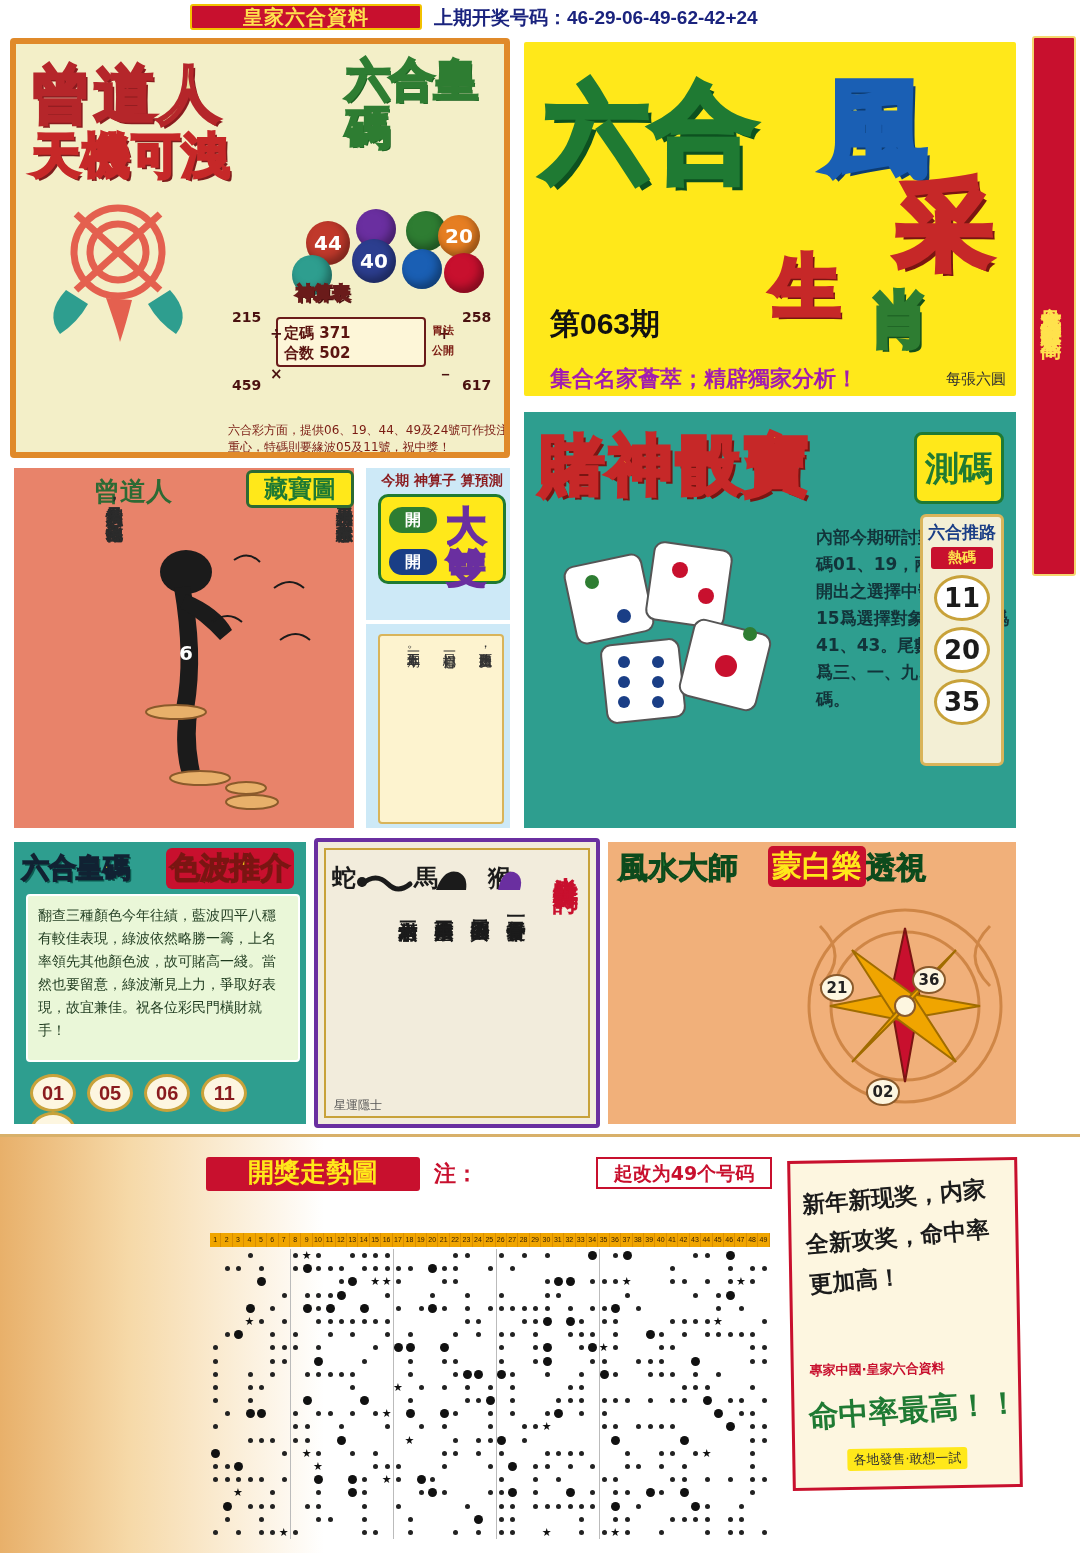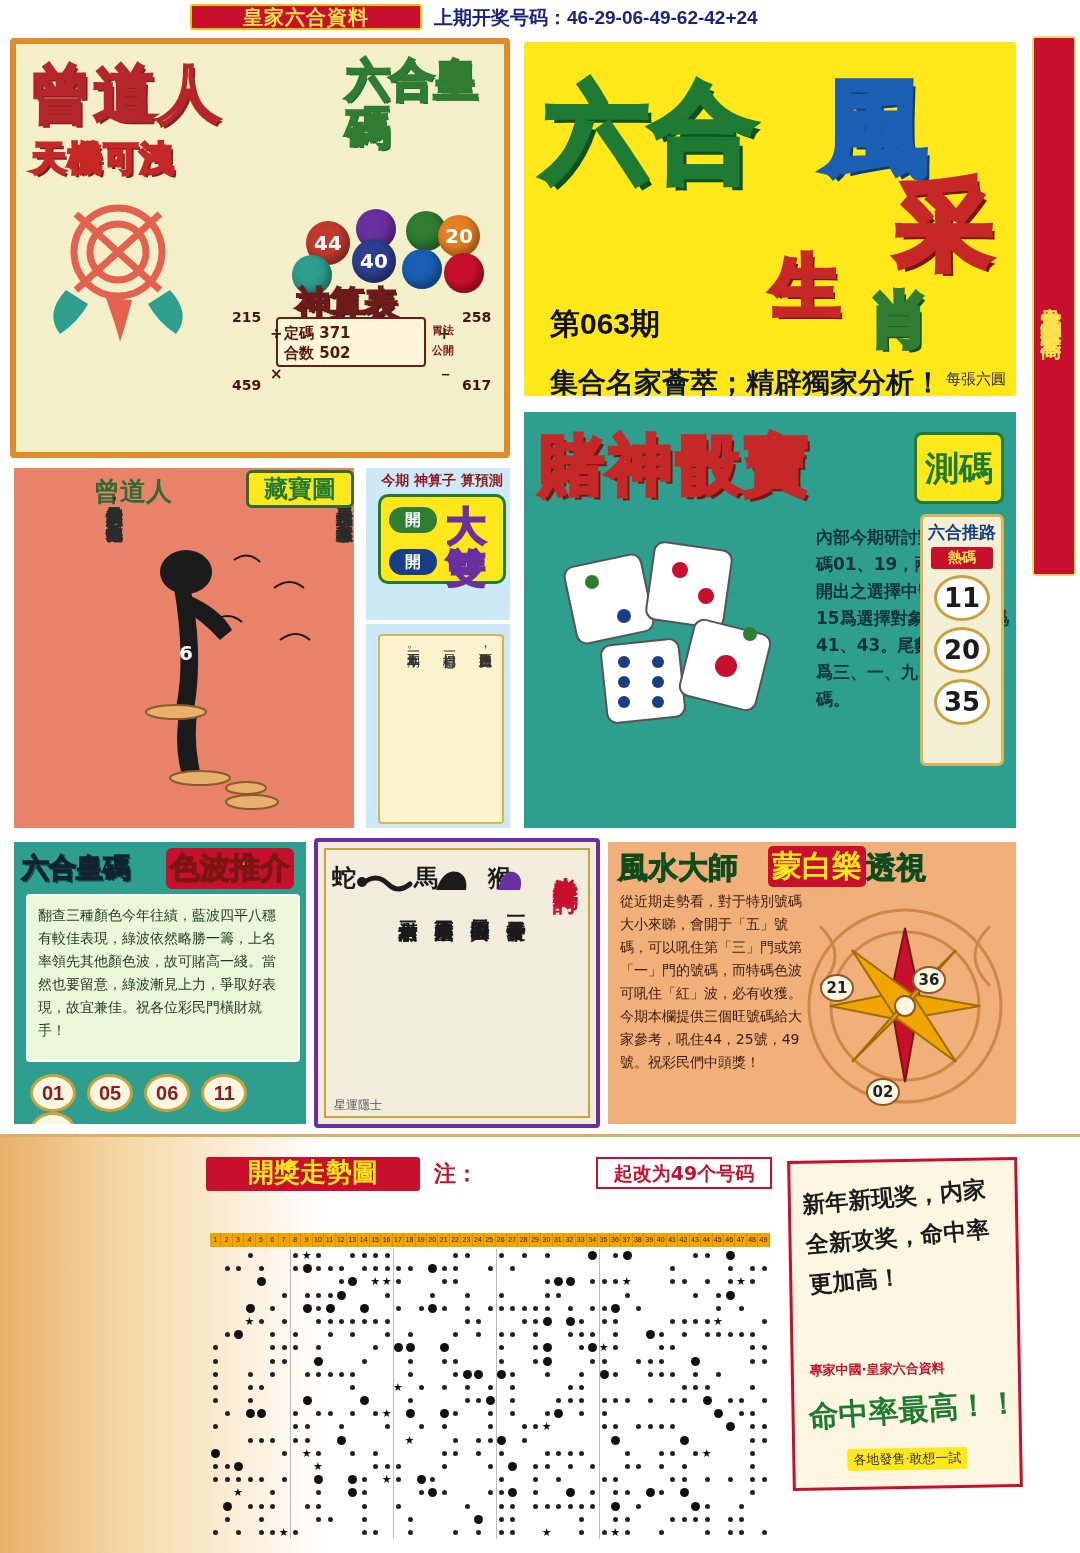--- a/index.html
+++ b/index.html
@@ -44,38 +44,38 @@
     position:absolute; left:14px; top:8px; font-size:62px; font-weight:bold;
     color:#e8e1a0; -webkit-text-stroke:3px #b5262a;
     text-shadow:3px 3px 0 #8a1b1e; letter-spacing:2px;
   }
   .panelA .sub1 {
     position:absolute; left:330px; top:12px; font-size:44px; font-weight:bold;
     color:#f6f0b4; -webkit-text-stroke:3px #2e7d32; text-shadow:2px 2px 0 #1b5e20;
     line-height:48px; width:170px;
   }
   .panelA .sub2 {
-    position:absolute; left:16px; top:92px; font-size:34px; font-weight:bold;
+    position:absolute; left:16px; top:80px; font-size:48px; font-weight:bold;
     color:#f5e6a0; -webkit-text-stroke:3px #c62828; text-shadow:3px 3px 0 #7f1d1d;
     letter-spacing:2px;
   }
   .knot {
     position:absolute; left:20px; top:150px; width:180px; height:150px;
   }
   .balls { position:absolute; left:270px; top:165px; width:220px; height:90px; }
   .ball {
     position:absolute; border-radius:50%; color:#fff; font-weight:bold;
     font-size:20px; text-align:center; line-height:40px; width:40px; height:40px;
     box-shadow:inset -4px -5px 8px rgba(0,0,0,.35);
   }
   .magic {
     position:absolute; left:210px; top:255px; width:280px; height:110px;
   }
   .magic .mt {
-    position:absolute; left:70px; top:-18px; font-size:34px; font-weight:bold;
+    position:absolute; left:70px; top:-18px; font-size:18px; font-weight:bold;
     color:#f3e08a; -webkit-text-stroke:2px #6a1b1a; text-shadow:2px 2px 0 #4a1110;
   }
   .magic .mbox {
     position:absolute; left:50px; top:18px; width:150px; height:50px;
     border:2px solid #6a1b1a; background:#fdf6d8; border-radius:4px;
     font-size:15px; color:#5b1410; padding:4px 6px; line-height:20px; font-weight:bold;
   }
   .magic .mnum { position:absolute; font-size:15px; color:#4a1110; font-weight:bold; }
   .panelA .footnote {
     position:absolute; left:212px; top:378px; width:286px; font-size:12px;
@@ -106,21 +106,21 @@
   }
   .panelB .xiao {
     position:absolute; left:346px; top:238px; font-size:60px; font-weight:bold;
     color:#ffffff; -webkit-text-stroke:5px #2e7d32; text-shadow:4px 4px 0 #14501c;
   }
   .panelB .issue {
     position:absolute; left:26px; top:262px; font-size:30px; font-weight:bold; color:#111;
     font-family:"Liberation Sans",sans-serif;
   }
   .panelB .slogan {
-    position:absolute; left:26px; top:322px; font-size:28px; font-weight:bold; color:#0f172a;
+    position:absolute; left:26px; top:322px; font-size:22px; font-weight:bold; color:#a21caf;
   }
   .panelB .price {
     position:absolute; right:10px; top:328px; font-size:15px; color:#333;
   }
 
   
   .panelC {
     position:absolute; left:10px; top:464px; width:348px; height:368px;
     background:#e8836a; border:4px solid #fff; border-radius:4px; overflow:hidden;
   }
@@ -393,20 +393,21 @@
       <div class="mnum" style="left:6px;top:78px;font-size:14px;">459</div>
       <div class="mnum" style="left:236px;top:78px;font-size:14px;">617</div>
       <div class="mnum" style="left:44px;top:26px;">÷</div>
       <div class="mnum" style="left:44px;top:66px;">×</div>
       <div class="mnum" style="left:212px;top:26px;">+</div>
       <div class="mnum" style="left:212px;top:66px;">－</div>
       <div class="mnum" style="left:206px;top:24px;font-size:11px;color:#7a1b12;">胃法</div>
       <div class="mnum" style="left:206px;top:44px;font-size:11px;color:#7a1b12;">公開</div>
     </div>
 
+    <div class="footnote">六合彩方面，提供06、19、44、49及24號可作投注重心，特碼則要緣波05及11號，祝中獎！</div>
   </div>
 
   <div class="panelB">
     <div class="lh">六合</div>
     <div class="feng">風</div>
     <div class="cai">采</div>
     <div class="sheng">生</div>
     <div class="xiao">肖</div>
     <div class="issue">第063期</div>
     <div class="slogan">集合名家薈萃；精辟獨家分析！</div>
@@ -525,21 +526,20 @@
     <div class="verse" style="right:136px;">三六樓臺八雨中</div>
     <div class="verse" style="right:172px;">水村十六酒三十</div>
     <div class="title">生肖發財特碼詩</div>
     <div class="sig">星運隱士</div>
   </div>
 
   <div class="panelI">
     <div class="t1">風水大師</div>
     <div class="t2">蒙白樂</div>
     <div class="t3">透視</div>
-    <div class="txt">從近期走勢看，對于特別號碼大小來睇，會開于「五」號碼，可以吼住第「三」門或第「一」門的號碼，而特碼色波可吼住「紅」波，必有收獲。今期本欄提供三個旺號碼給大家參考，吼住44，25號，49號。祝彩民們中頭獎！</div>
     <svg class="compass" viewBox="0 0 210 238">
       <g stroke="#b5651d" stroke-width="3" fill="none" opacity=".55">
         <circle cx="105" cy="120" r="96"></circle>
         <circle cx="105" cy="120" r="74"></circle>
         <path d="M20 40 q30 30 0 60 M190 40 q-30 30 0 60"></path>
       </g>
       <g fill="#c8102e" stroke="#7a1512" stroke-width="2">
         <path d="M105 42 L120 112 L105 196 L90 112 Z"></path>
       </g>
       <g fill="#f0a500" stroke="#a06c00" stroke-width="2">

